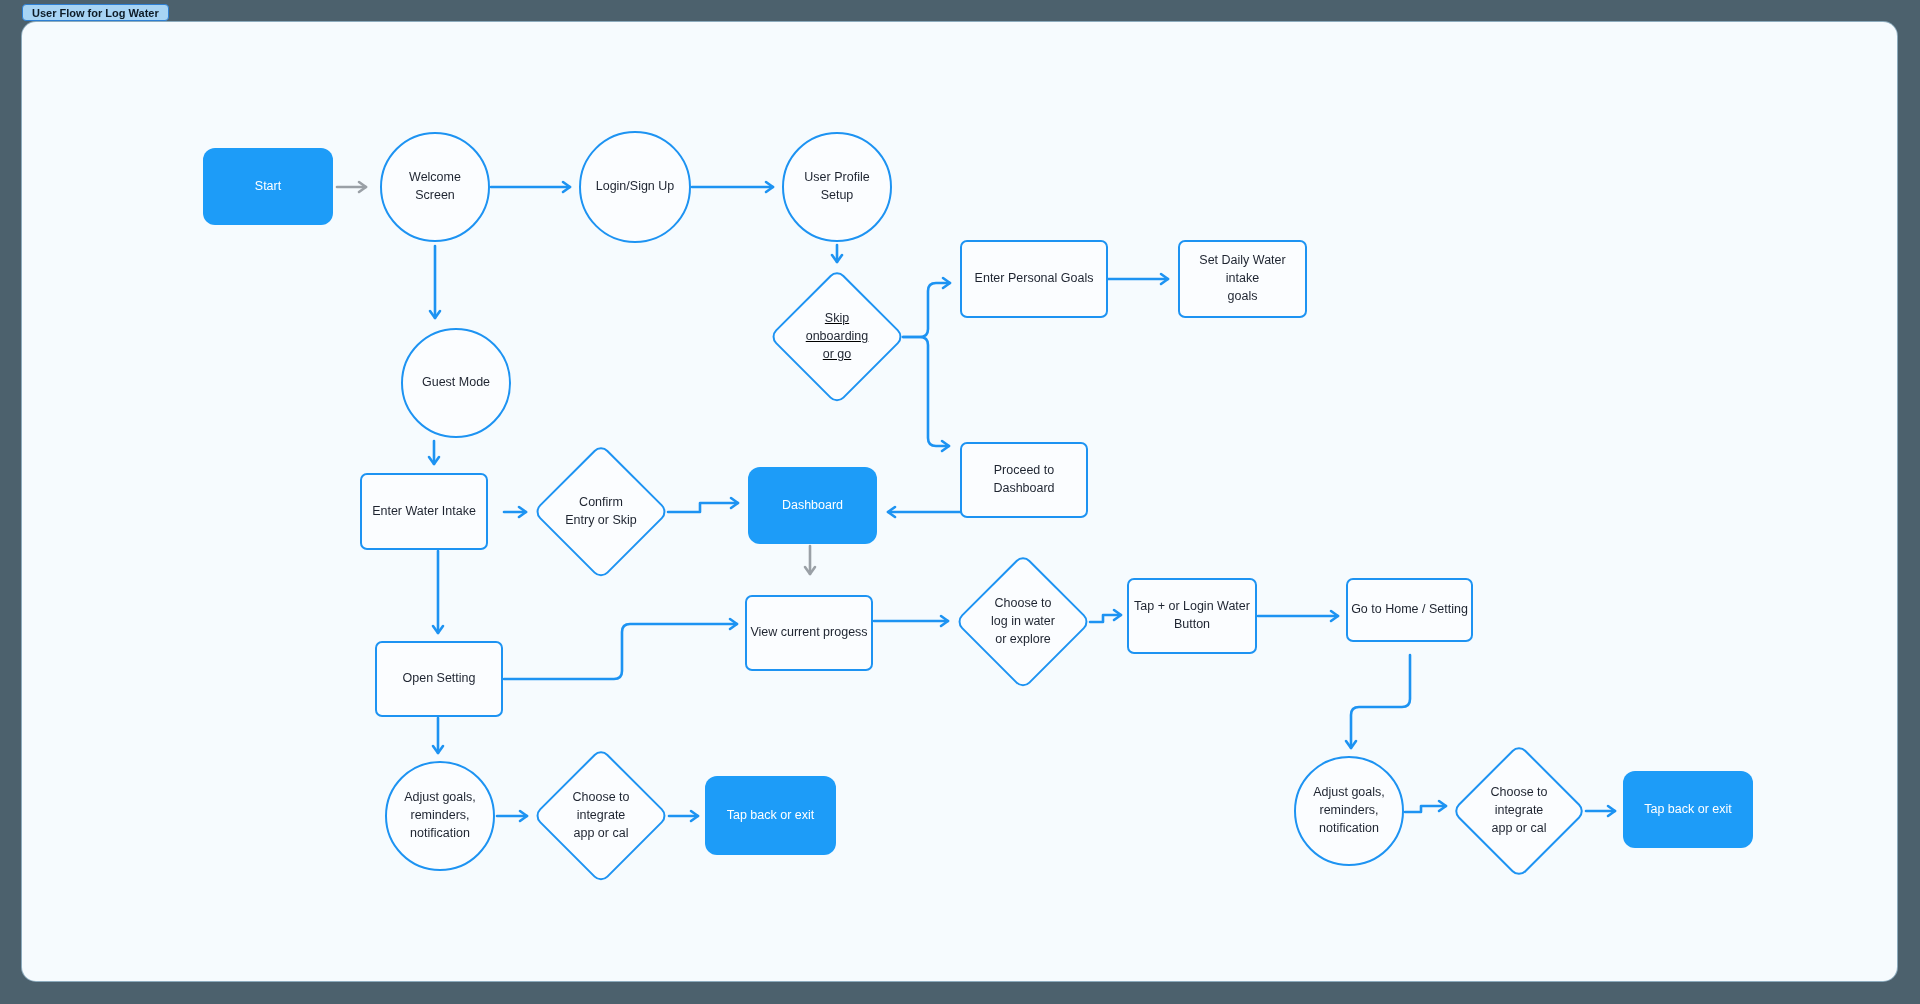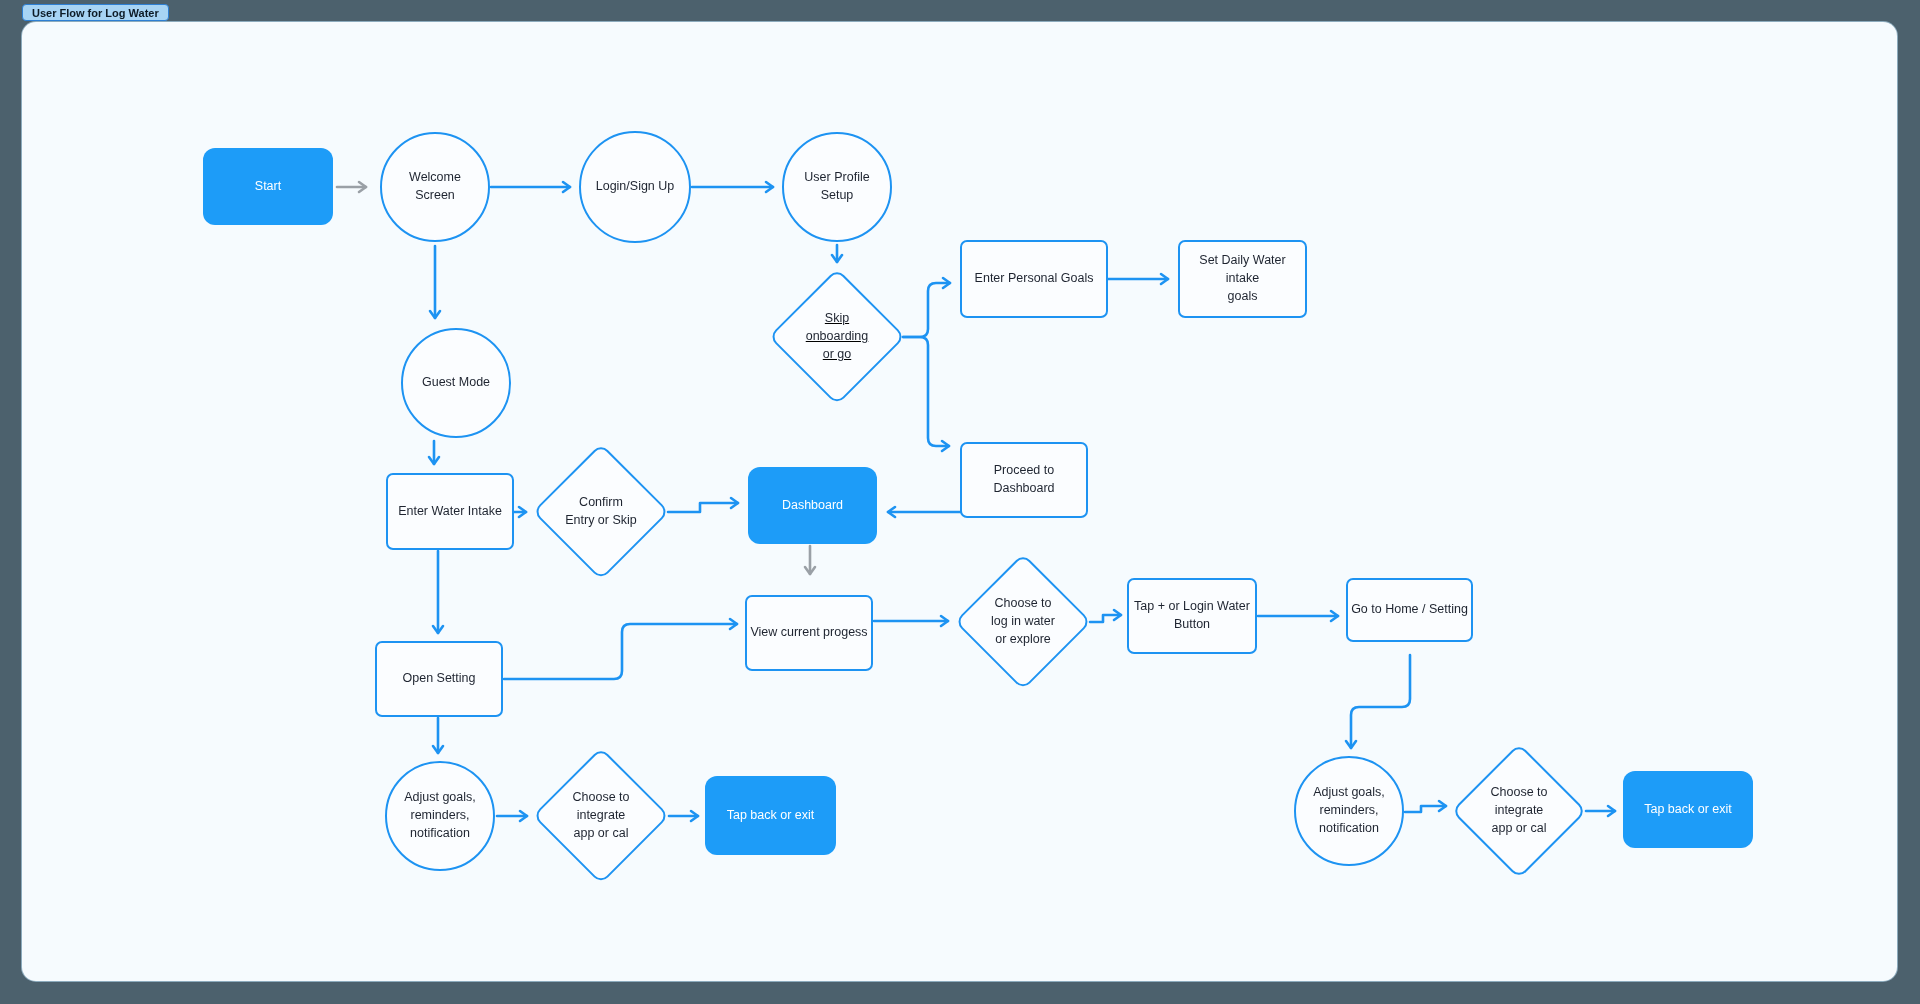--- a/index.html
+++ b/index.html
@@ -131,21 +131,21 @@
     <div class="node kind-rect" style="left: 1178px; top: 240px; width: 129px; height: 78px;">
       <span class="node-label">Set Daily Water intake
 goals</span>
     </div>
     <div class="node kind-rect" style="left: 960px; top: 409px; width: 128px; height: 76px; margin-top: 33px;">
       <span class="node-label">Proceed to Dashboard</span>
     </div>
     <div class="node kind-circle" style="left: 401px; top: 328px; width: 110px; height: 110px;">
       <span class="node-label">Guest Mode</span>
     </div>
-    <div class="node kind-rect" style="left: 386px; top: 473px; width: 128px; height: 77px;">
+    <div class="node kind-rect" style="left: 360px; top: 473px; width: 128px; height: 77px;">
       <span class="node-label">Enter Water Intake</span>
     </div>
     <div class="node kind-diamond" style="left: 535px; top: 446px; width: 132px; height: 132px; align-items: center;">
       <div class="diamond-shape"></div>
       <span class="node-label">Confirm
 Entry or Skip</span>
     </div>
     <div class="node kind-rect-filled" style="left: 748px; top: 467px; width: 129px; height: 77px;">
       <span class="node-label">Dashboard</span>
     </div>

